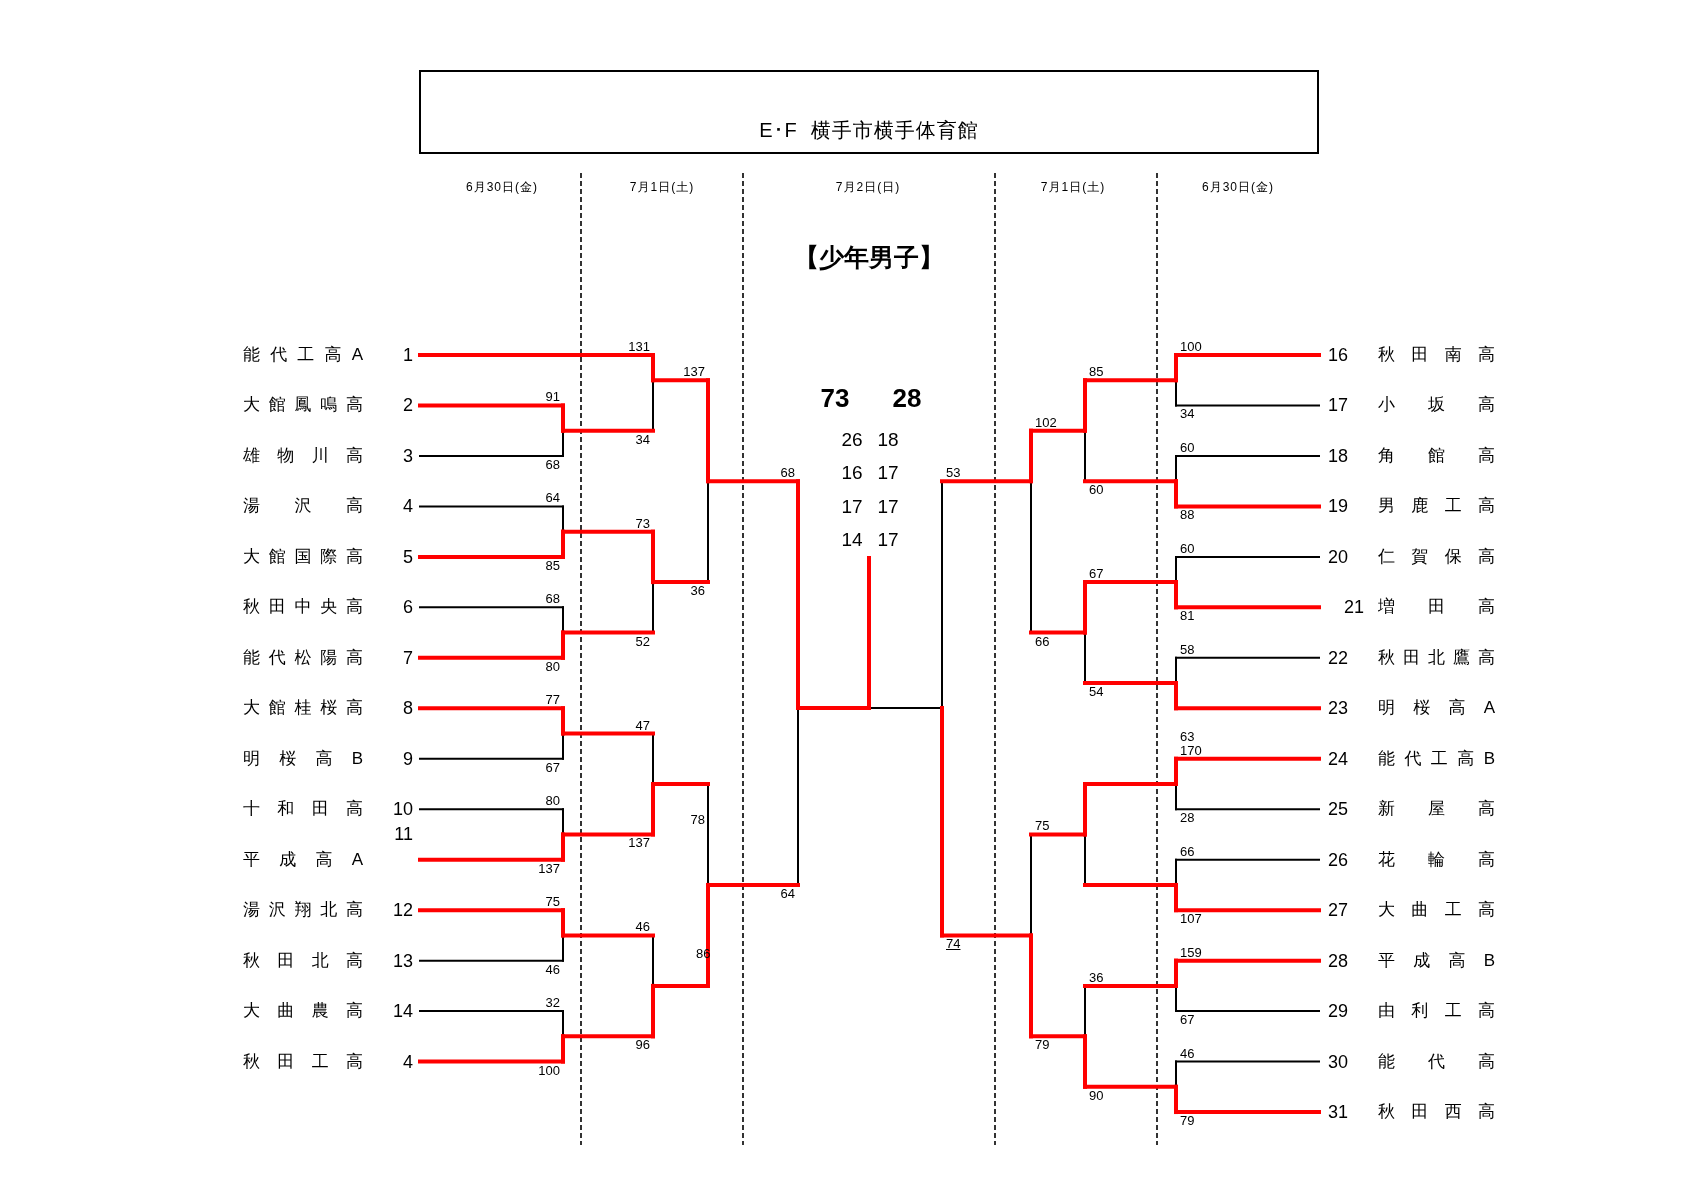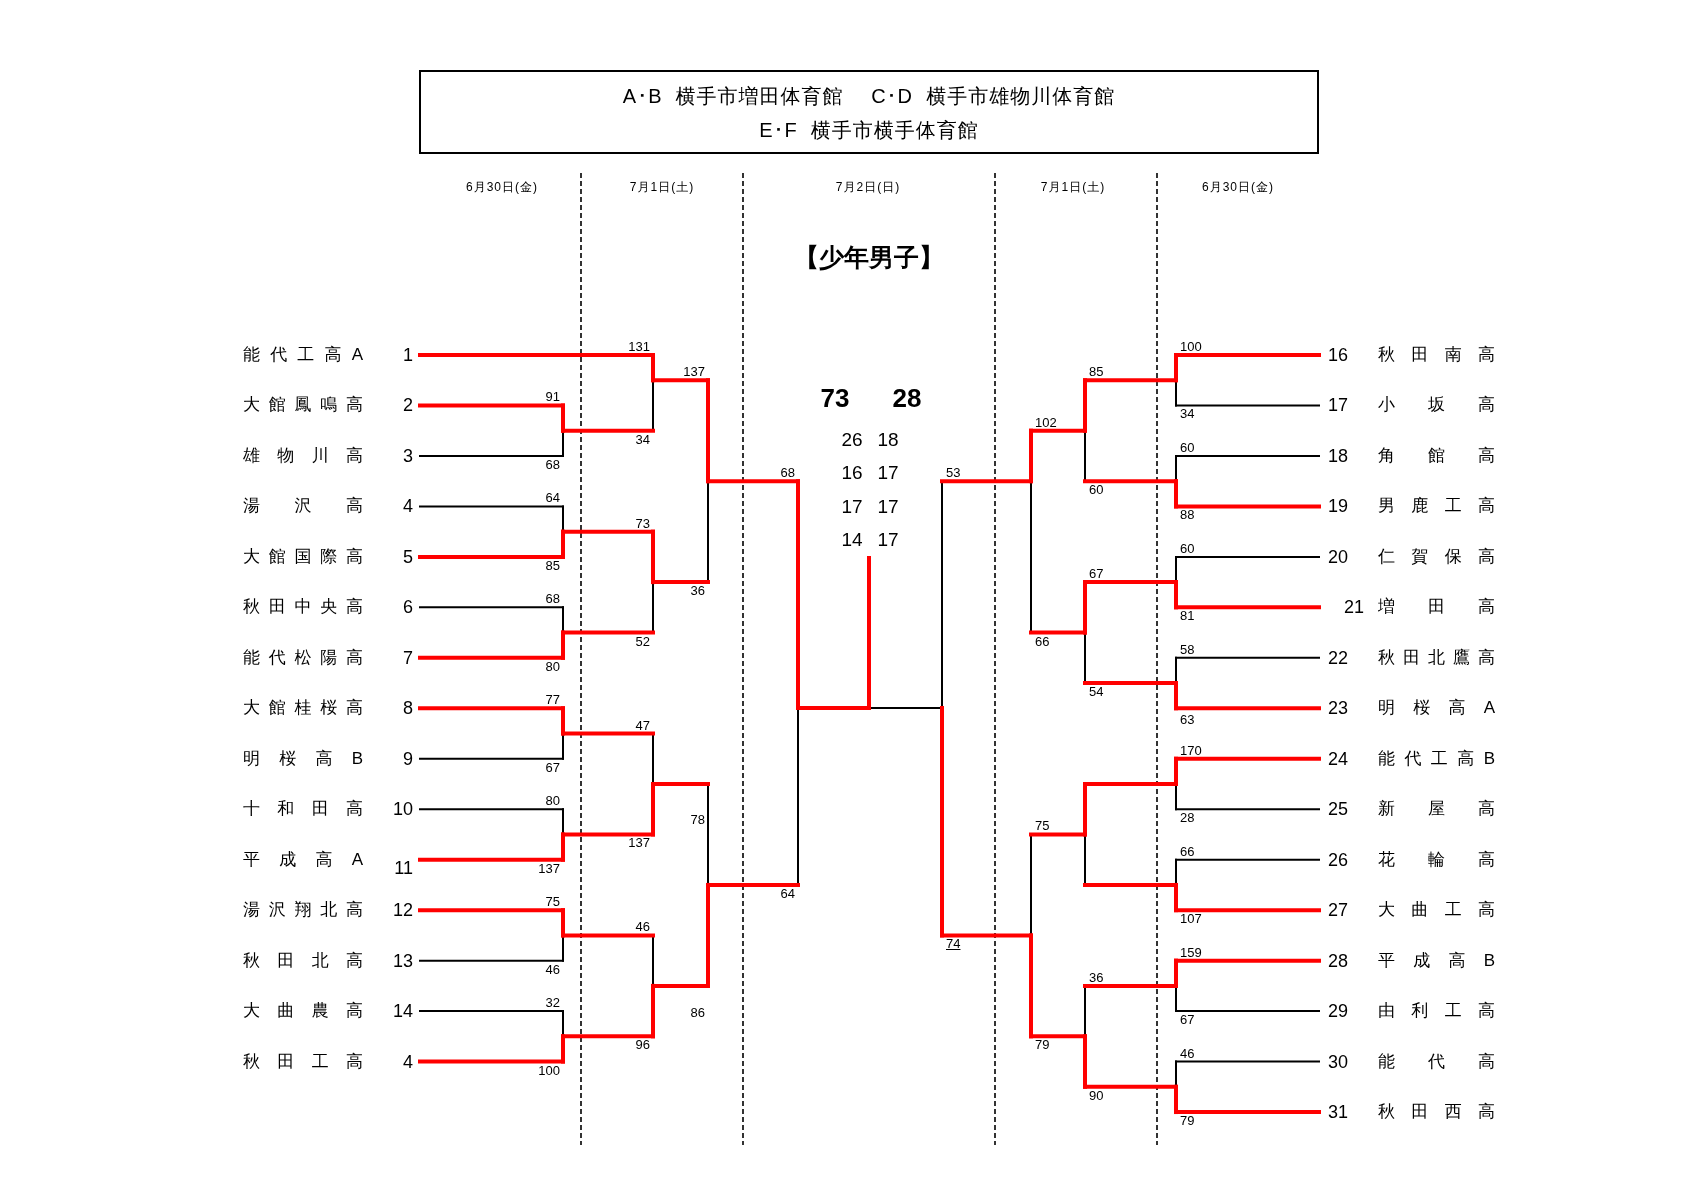--- a/index.html
+++ b/index.html
@@ -17,21 +17,20 @@
 .seed.left{width:50px;text-align:right;}
 .name{position:absolute;display:flex;justify-content:space-between;font-size:17px;line-height:22px;white-space:nowrap;}
 .lbl{position:absolute;font-size:13px;line-height:14px;width:50px;white-space:nowrap;}
 </style>
 </head>
 <body>
 
 <div id="page">
 
   <div class="header-box">
-    <div class="venue l1">A･B  横手市増田体育館　 C･D  横手市雄物川体育館</div>
     <div class="venue l2">E･F  横手市横手体育館</div>
   </div>
 
   <div class="date" style="left:422px">6月30日(金)</div>
   <div class="date" style="left:582px">7月1日(土)</div>
   <div class="date" style="left:788px">7月2日(日)</div>
   <div class="date" style="left:993px">7月1日(土)</div>
   <div class="date" style="left:1158px">6月30日(金)</div>
 
   <div class="title" style="top:242px">【少年男子】</div>
@@ -249,21 +248,21 @@
         <span>高</span>
         <span>B</span>
       </div>
       <div class="seed left" style="top: 798.23px; left: 363px;">10</div>
       <div class="name" style="top: 798.23px; left: 243px; width: 120px;">
         <span>十</span>
         <span>和</span>
         <span>田</span>
         <span>高</span>
       </div>
-      <div class="seed left" style="top: 857px; left: 363px;">11</div>
+      <div class="seed left" style="top: 823px; left: 363px;">11</div>
       <div class="name" style="top: 848.7px; left: 243px; width: 120px;">
         <span>平</span>
         <span>成</span>
         <span>高</span>
         <span>A</span>
       </div>
       <div class="seed left" style="top: 899.17px; left: 363px;">12</div>
       <div class="name" style="top: 899.17px; left: 243px; width: 120px;">
         <span>湯</span>
         <span>沢</span>
@@ -420,31 +419,31 @@
       <div class="lbl" style="top: 432.705px; left: 600px; text-align: right;">34</div>
       <div class="lbl" style="top: 516.645px; left: 600px; text-align: right;">73</div>
       <div class="lbl" style="top: 634.585px; left: 600px; text-align: right;">52</div>
       <div class="lbl" style="top: 718.525px; left: 600px; text-align: right;">47</div>
       <div class="lbl" style="top: 836.465px; left: 600px; text-align: right;">137</div>
       <div class="lbl" style="top: 920.405px; left: 600px; text-align: right;">46</div>
       <div class="lbl" style="top: 1038.35px; left: 600px; text-align: right;">96</div>
       <div class="lbl" style="top: 365.235px; left: 655px; text-align: right;">137</div>
       <div class="lbl" style="top: 584.115px; left: 655px; text-align: right;">36</div>
       <div class="lbl" style="top: 768.995px; left: 655px; text-align: right; margin-top: 44px;">78</div>
-      <div class="lbl" style="top: 1006px; left: 655px; text-align: right;">86</div>
+      <div class="lbl" style="top: 947px; left: 655px;  padding-left: 41px;">86</div>
       <div class="lbl" style="top: 466.175px; left: 745px; text-align: right;">68</div>
       <div class="lbl" style="top: 886.935px; left: 745px; text-align: right;">64</div>
       <div class="lbl" style="top: 340px; left: 1180px;">100</div>
       <div class="lbl" style="top: 407.47px; left: 1180px;">34</div>
       <div class="lbl" style="top: 440.94px; left: 1180px;">60</div>
       <div class="lbl" style="top: 508.41px; left: 1180px;">88</div>
       <div class="lbl" style="top: 541.88px; left: 1180px;">60</div>
       <div class="lbl" style="top: 609.35px; left: 1180px;">81</div>
       <div class="lbl" style="top: 642.82px; left: 1180px;">58</div>
-      <div class="lbl" style="top: 713px; left: 1180px;">63</div>
+      <div class="lbl" style="top: 730px; left: 1180px;">63</div>
       <div class="lbl" style="top: 743.76px; left: 1180px;">170</div>
       <div class="lbl" style="top: 811.23px; left: 1180px;">28</div>
       <div class="lbl" style="top: 844.7px; left: 1180px;">66</div>
       <div class="lbl" style="top: 912.17px; left: 1180px;">107</div>
       <div class="lbl" style="top: 945.64px; left: 1180px;">159</div>
       <div class="lbl" style="top: 1013.11px; left: 1180px;">67</div>
       <div class="lbl" style="top: 1046.58px; left: 1180px;">46</div>
       <div class="lbl" style="top: 1114.05px; left: 1180px;">79</div>
       <div class="lbl" style="top: 365.235px; left: 1089px;">85</div>
       <div class="lbl" style="top: 483.175px; left: 1089px;">60</div>

